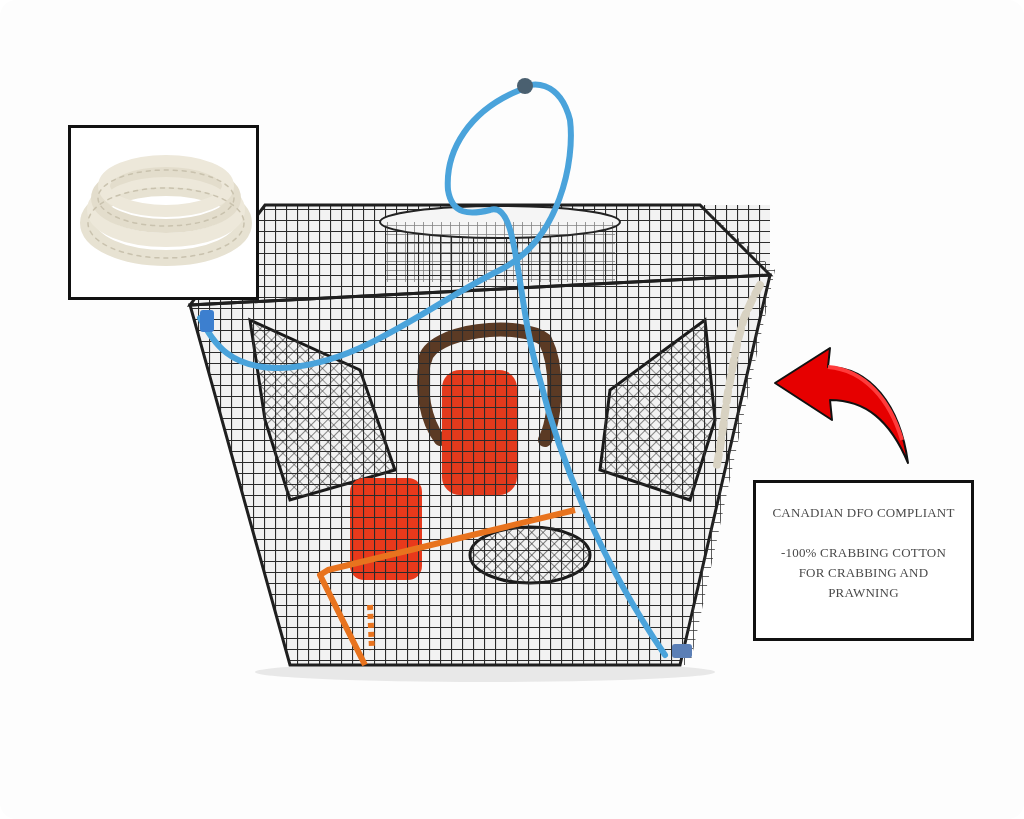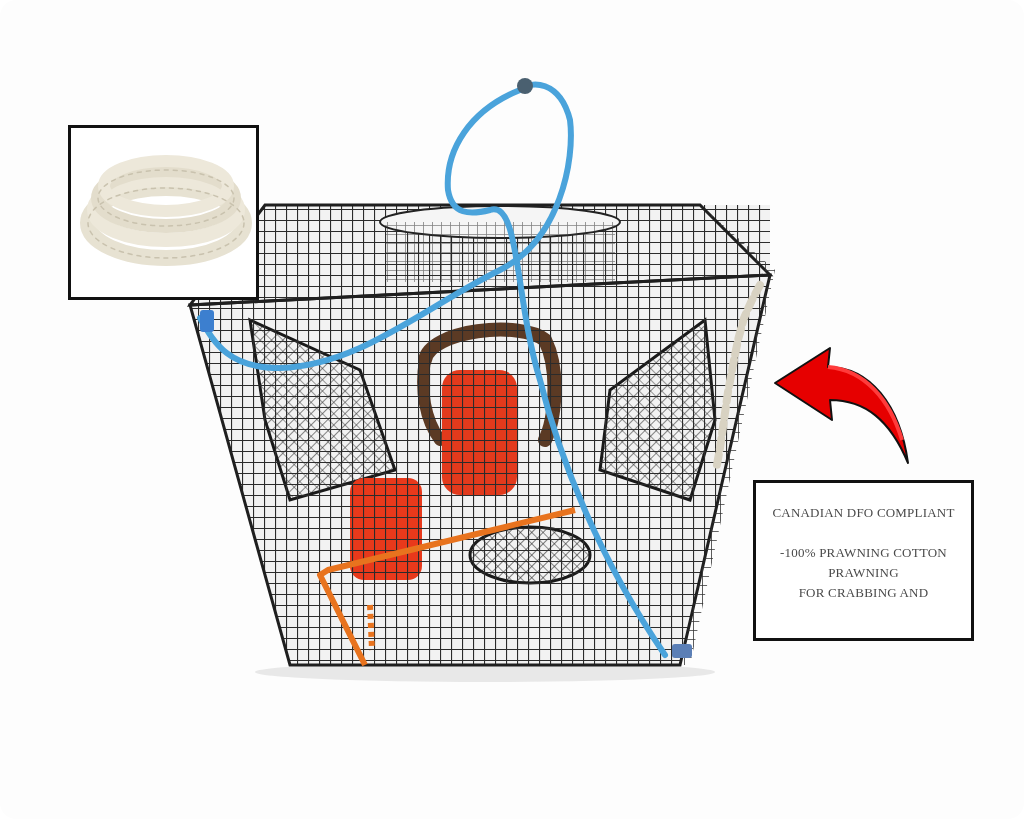--- a/index.html
+++ b/index.html
@@ -89,17 +89,17 @@
   </div>
 
   <svg class="arrow" width="150" height="125" viewBox="0 0 150 125">
     <path d="M5 38 L60 3 L58 22 C100 22, 130 60, 138 118 C120 75, 95 55, 60 55 L62 75 Z" fill="#e60000" stroke="#111" stroke-width="2" stroke-linejoin="round"></path>
     <path d="M58 22 C95 25, 120 55, 132 95" stroke="#ff3b3b" stroke-width="4" fill="none"></path>
   </svg>
 
   <div class="callout">
     <p>CANADIAN DFO COMPLIANT</p>
     <div class="gap"></div>
-    <p>-100% PRAWNING COTTON</p>
+    <p>-100% CRABBING COTTON</p>
+    <p>FOR CRABBING AND</p>
     <p>PRAWNING</p>
-    <p>FOR CRABBING AND</p>
   </div>
 </div>
 
 </body></html>

